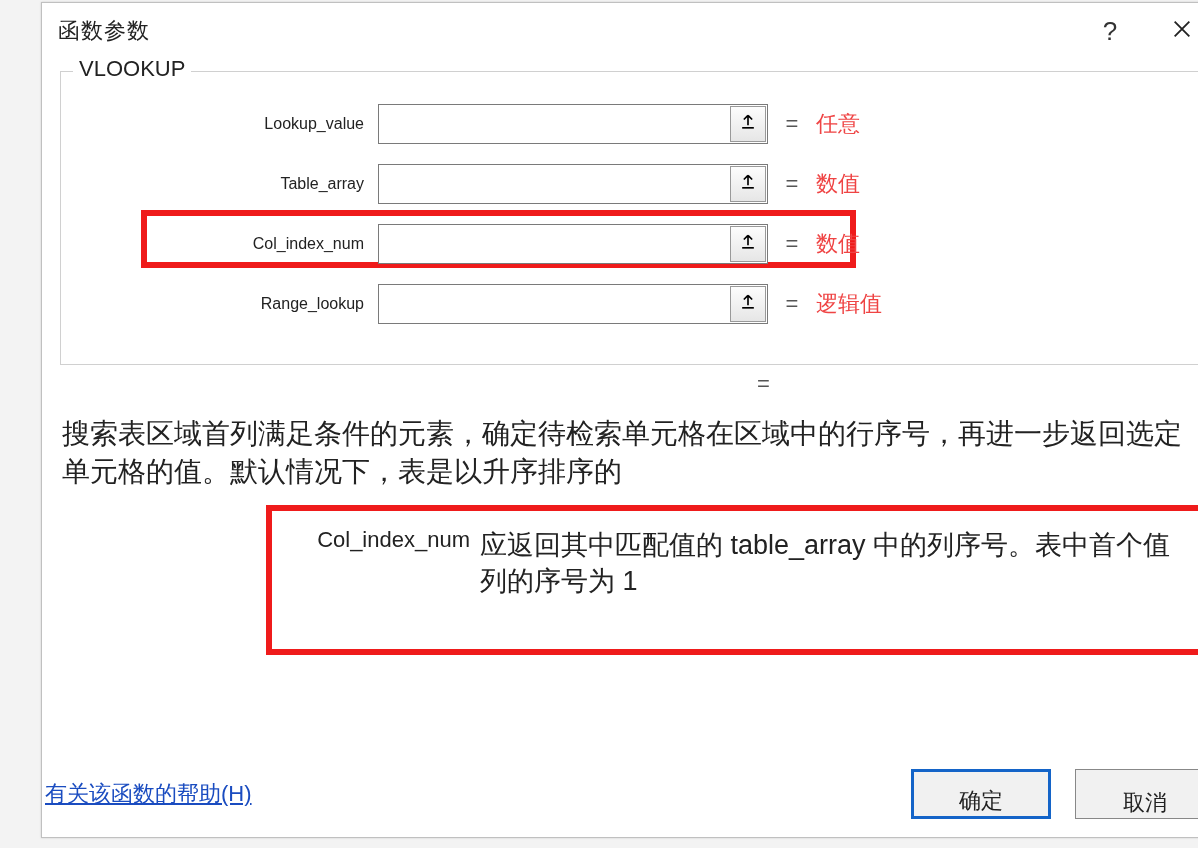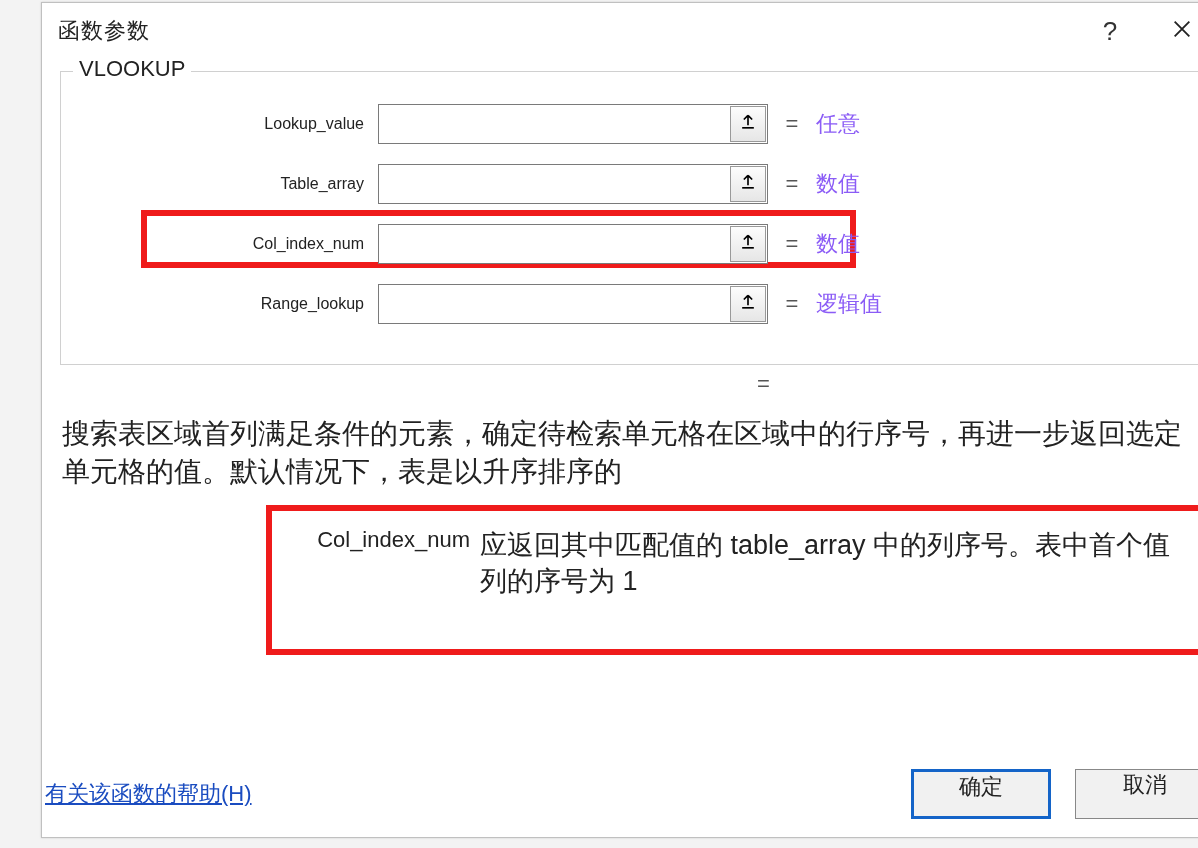--- a/index.html
+++ b/index.html
@@ -87,21 +87,21 @@
   }
   .ref-btn svg { width: 20px; height: 20px; }
   .arg-eq {
     width: 48px;
     text-align: center;
     font-size: 22px;
     color: #555;
   }
   .arg-hint {
     font-size: 22px;
-    color: #8b5cf6;
+    color: #ef4444;
   }
   .highlight-arg {
     position: relative;
   }
   .red-box-arg {
     position: absolute;
     border: 6px solid #ef1b1b;
     pointer-events: none;
   }
   .result-eq-row {
@@ -155,21 +155,21 @@
     font-size: 22px;
     cursor: pointer;
   }
   .footer-spacer { flex: 1; }
   .btn {
     width: 140px; height: 50px;
     margin-left: 24px;
     border: 1px solid #888;
     background: #f1f1f1;
     font-size: 22px;
-    display: flex; align-items: flex-start; justify-content: center;
+    display: flex; align-items: flex-end; justify-content: center;
     cursor: pointer;
   }
   .btn-primary {
     border: 3px solid #1464c8;
   }
   .x-icon svg { width: 22px; height: 22px; stroke: #222; stroke-width: 2; }
 </style>
 </head>
 <body>
 

